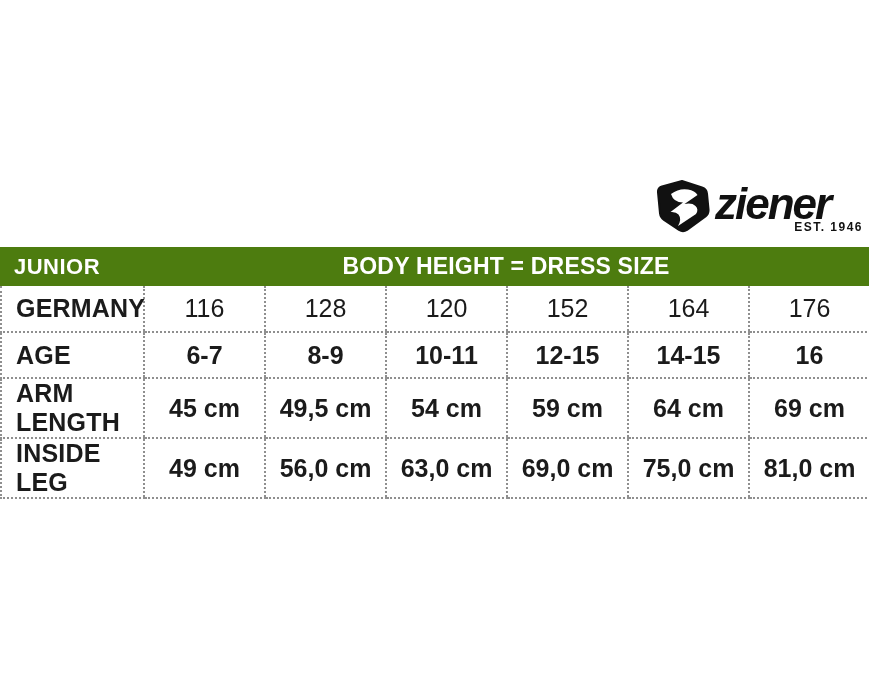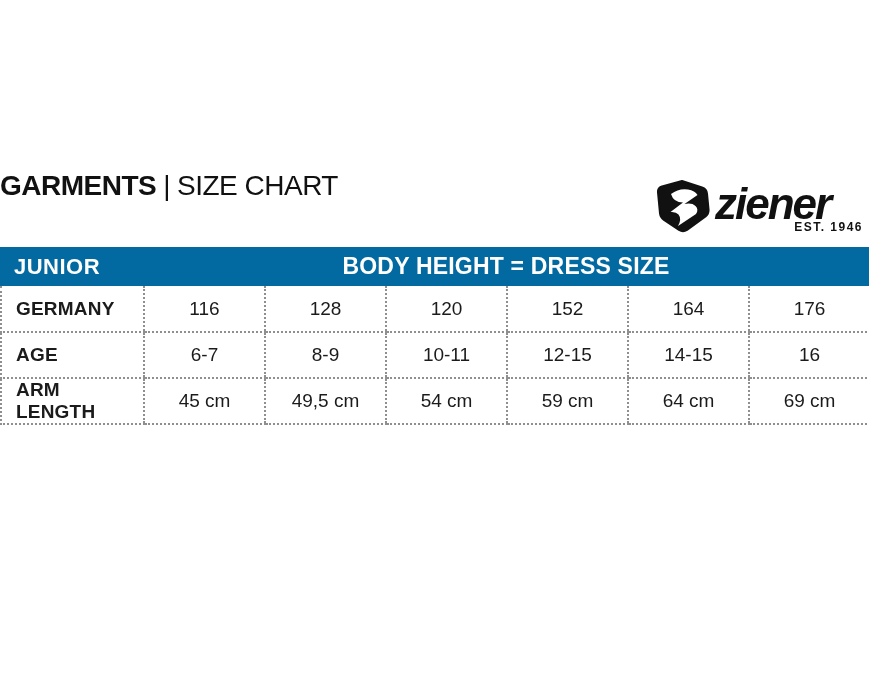--- a/index.html
+++ b/index.html
@@ -19,58 +19,55 @@
     color: #111; font-weight: 400; white-space: nowrap;
   }
   .t-bold { font-weight: 700; letter-spacing: -0.5px; }
   .t-sep  { font-weight: 400; padding: 0 7px; color: #111; }
   .t-reg  { font-weight: 400; }
   .logo { position: absolute; right: 2px; top: 13px; width: 210px; height: 54px; }
   .logo svg { display: block; }
 
   .table-area { position: absolute; left: 0; top: 247px; width: 869px; }
   .thead-bar {
-    height: 39px; background: #0369a1;
+    height: 39px; background: #4d7c0f;
     display: flex; align-items: center;
     color: #ffffff; font-weight: 700;
   }
   .thead-left {
     width: 143px; padding-left: 14px; flex: none;
     font-size: 22px; letter-spacing: 0.5px;
   }
   .thead-right { flex: 1; text-align: center; font-size: 23px; letter-spacing: 0.2px; }
 
   table.size-table {
     width: 869px; table-layout: fixed; border-collapse: collapse;
   }
   .size-table col.c-label { width: 143px; }
   .size-table col.c-val { width: 121px; }
   .size-table th, .size-table td {
     height: 46px;
     border-bottom: 2px dotted #8f8f8f;
     border-left: 2px dotted #8f8f8f;
-    font-size: 19px;
+    font-size: 25px;
     color: #1b1b1b;
     padding: 0;
   }
   .size-table th {
     text-align: left; padding-left: 14px;
     font-weight: 700; letter-spacing: 0.2px;
   }
-  .size-table td { text-align: center; font-weight: 400; }
+  .size-table td { text-align: center; font-weight: 700; }
   .size-table td:last-child { border-right: 2px dotted #8f8f8f; }
   .size-table tr.row-bold-values td { font-weight: 400; }
 </style>
 </head>
 <body>
 
 <div class="header-area">
-  <h1 class="page-title">
-    <span class="t-bold">GARMENTS</span><span class="t-sep">|</span><span class="t-reg">SIZE CHART</span>
-  </h1>
   <div class="logo">
     <svg width="210" height="54" viewBox="0 0 210 54" xmlns="http://www.w3.org/2000/svg">
       <g>
         <path d="M25 2 L45 8.5 Q49.5 10 50 14.5 L51.5 30 Q52 34.5 48.5 37.5 L30 51 Q26 53.5 22 51 L7 41 Q3.5 38.5 3 34.5 L1 13.5 Q0.5 9 5 7.5 Z" fill="#111111" stroke="#111111" stroke-width="2" stroke-linejoin="round"></path>
         <path d="M14 15 Q22 9 31 10.5 Q38 11.5 40.5 16 L27.5 25 Q35 23.5 38.5 27 Q42 30.5 39 35 L21 47 Q25 40 21.5 35.5 Q19 32.5 13.5 33 L26 23.5 Q16.5 23.5 14 15 Z" fill="#ffffff"></path>
       </g>
       <text x="58" y="40" font-family="Liberation Sans, sans-serif" font-size="44" font-weight="bold" font-style="italic" letter-spacing="-2" fill="#111111">ziener</text>
       <text x="206" y="52" text-anchor="end" font-family="Liberation Sans, sans-serif" font-size="12" font-weight="bold" letter-spacing="1.5" fill="#111111">EST. 1946</text>
     </svg>
   </div>
@@ -112,15 +109,24 @@
       </tr>
       <tr>
         <th>ARM LENGTH</th>
         <td>45 cm</td>
         <td>49,5 cm</td>
         <td>54 cm</td>
         <td>59 cm</td>
         <td>64 cm</td>
         <td>69 cm</td>
       </tr>
+      <tr>
+        <th>INSIDE LEG</th>
+        <td>49 cm</td>
+        <td>56,0 cm</td>
+        <td>63,0 cm</td>
+        <td>69,0 cm</td>
+        <td>75,0 cm</td>
+        <td>81,0 cm</td>
+      </tr>
     </tbody>
   </table>
 </div>
 
 </body></html>

